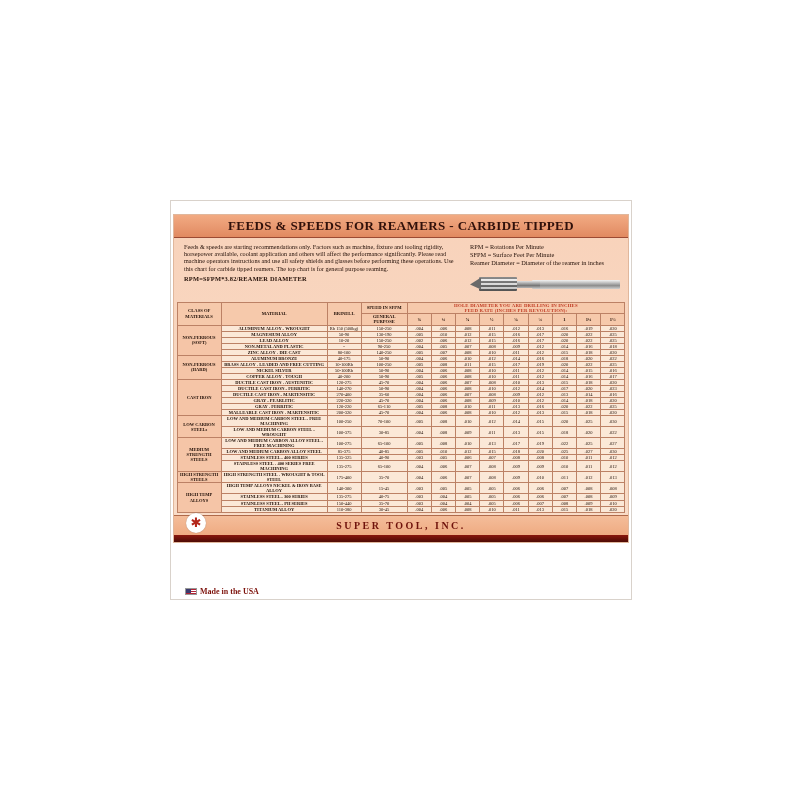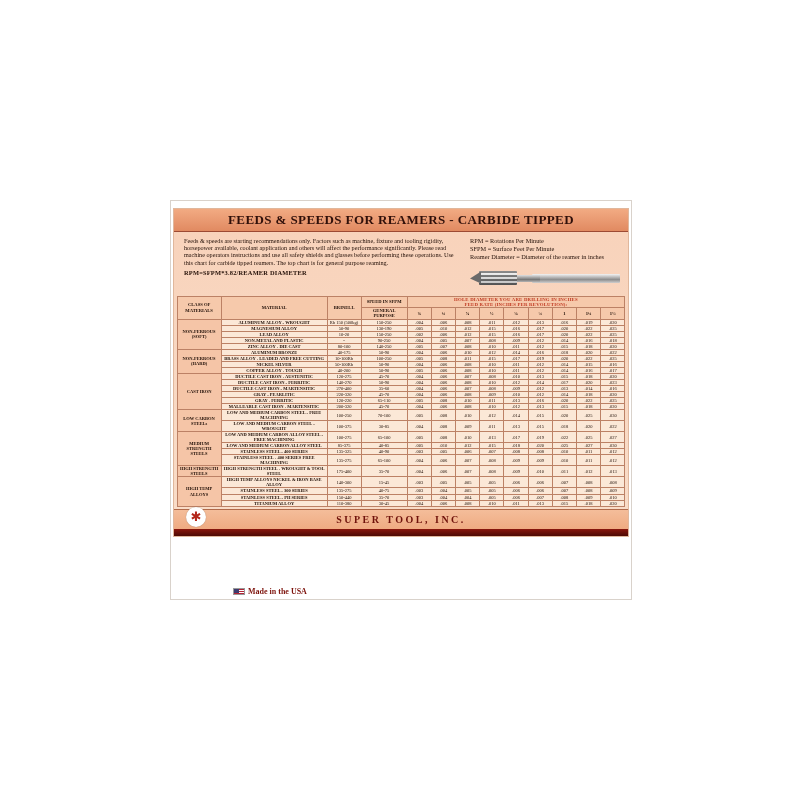--- a/index.html
+++ b/index.html
@@ -5,21 +5,21 @@
   * { box-sizing: border-box; }
   html,body { margin:0; padding:0; background:#ffffff; }
   body { width:800px; height:800px; font-family:"Liberation Serif", serif; }
   .canvas { position:relative; width:800px; height:800px; overflow:hidden; }
 
   .card {
     position:absolute; left:170px; top:200px; width:462px; height:400px;
     background:#ffffff; border:1px solid #d9d2cb;
   }
   .doc {
-    position:absolute; left:2px; right:2px; top:7px;
+    position:absolute; left:2px; right:2px; top:13px;
     background:linear-gradient(#f8d2ba, #f9ddc9);
     border:0.5px solid #e0b79c;
   }
   .titlebar {
     height:23px; display:flex; align-items:center; justify-content:center;
     background:linear-gradient(#f2ab83, #e18a61);
     border-bottom:1px solid #9c4a33;
   }
   .titlebar span {
     font-weight:bold; font-size:13px; letter-spacing:0.4px; color:#30100a;
@@ -77,21 +77,21 @@
     background:#ffffff; display:flex; align-items:center; justify-content:center;
     box-shadow:0 0 1px rgba(0,0,0,.35);
   }
   .logo span { color:#b3261a; font-size:13px; line-height:1; }
 
   .strip { height:7px; background:linear-gradient(#8a170d, #4e0b05); }
 
   .madein {
     position:absolute; left:14px; bottom:3px;
     display:flex; align-items:center; gap:3px;
-    color:#7d130c; font-weight:bold; font-size:8px;margin-left:48px;
+    color:#7d130c; font-weight:bold; font-size:8px;
   }
   .flag {
     position:relative; width:12px; height:7px; border:0.5px solid #999;
     background:repeating-linear-gradient(180deg, #b22234 0 1px, #ffffff 1px 2px);
   }
   .flag .canton { position:absolute; left:0; top:0; width:5px; height:4px; background:#3c3b6e; }
 </style>
 </head>
 <body>
 

